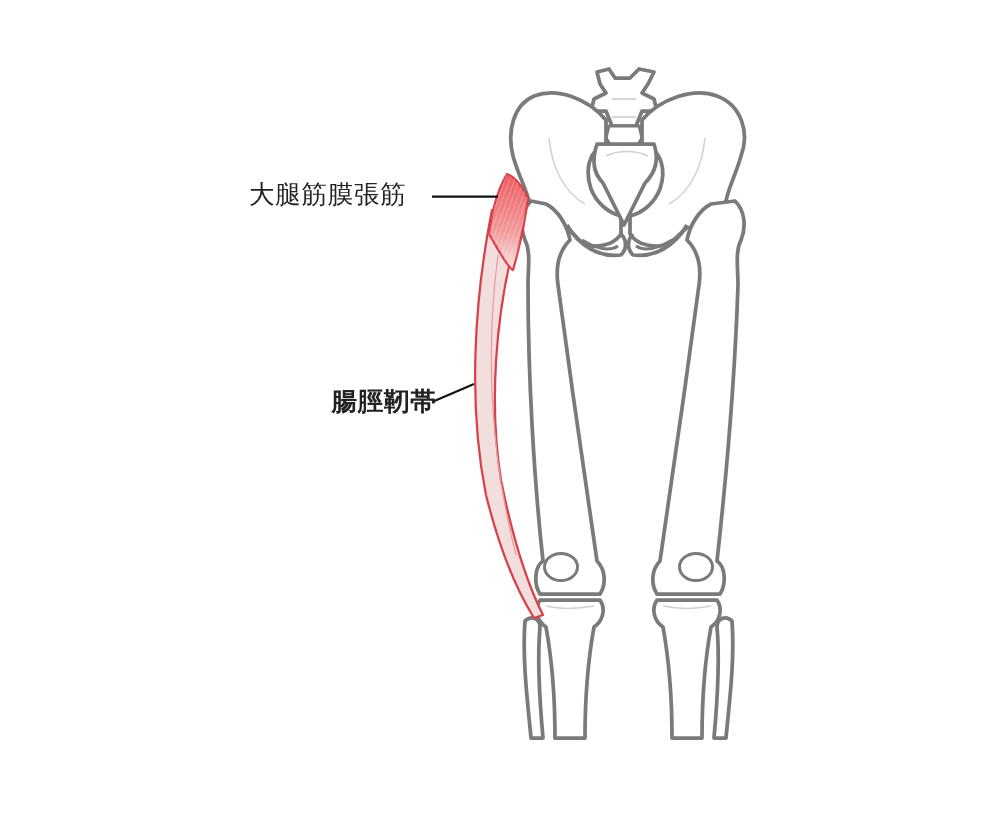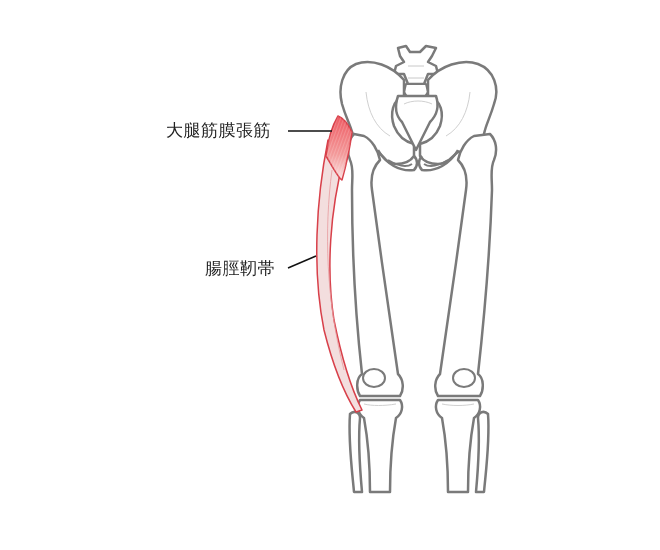--- a/index.html
+++ b/index.html
@@ -1,20 +1,20 @@
 <!DOCTYPE html>
 <html><head>
   <meta charset="utf-8">
   <style>
     html, body { margin: 0; padding: 0; background: #ffffff; }
     body { width: 660px; height: 550px; position: relative; overflow: hidden; font-family: "DejaVu Sans", sans-serif; }
     .canvas { position: absolute; left: 0; top: 0; width: 660px; height: 550px; }
     .label { position: absolute; font-size: 17px; color: #222222; white-space: nowrap; line-height: 1; letter-spacing: 0.5px; }
     .label-tfl { left: 166px; top: 122px; }
-    .label-itb { left: 205px; top: 260px; }
+    .label-itb { left: 221px; top: 260px; font-weight: bold; }
     svg { position: absolute; left: 0; top: 0; }
   </style>
 </head>
 <body>
 
 <div class="canvas">
   <svg width="660" height="550" viewBox="0 0 660 550">
     <defs>
       <linearGradient id="tflGrad" x1="0" y1="0" x2="0" y2="1">
         <stop offset="0" stop-color="#ee5a62"></stop>

